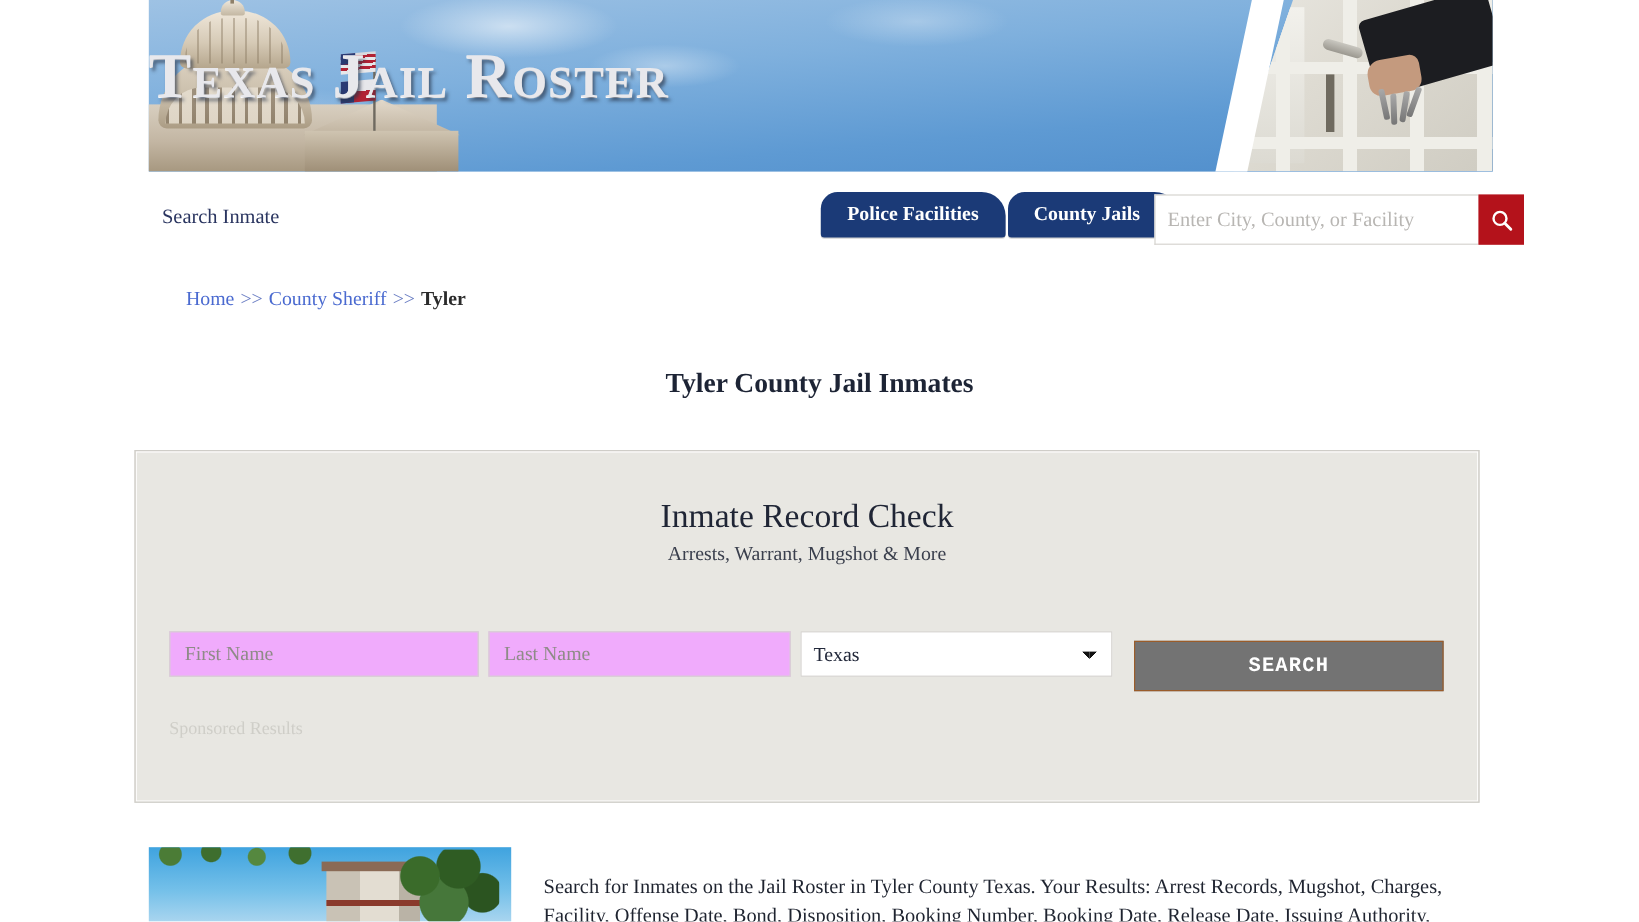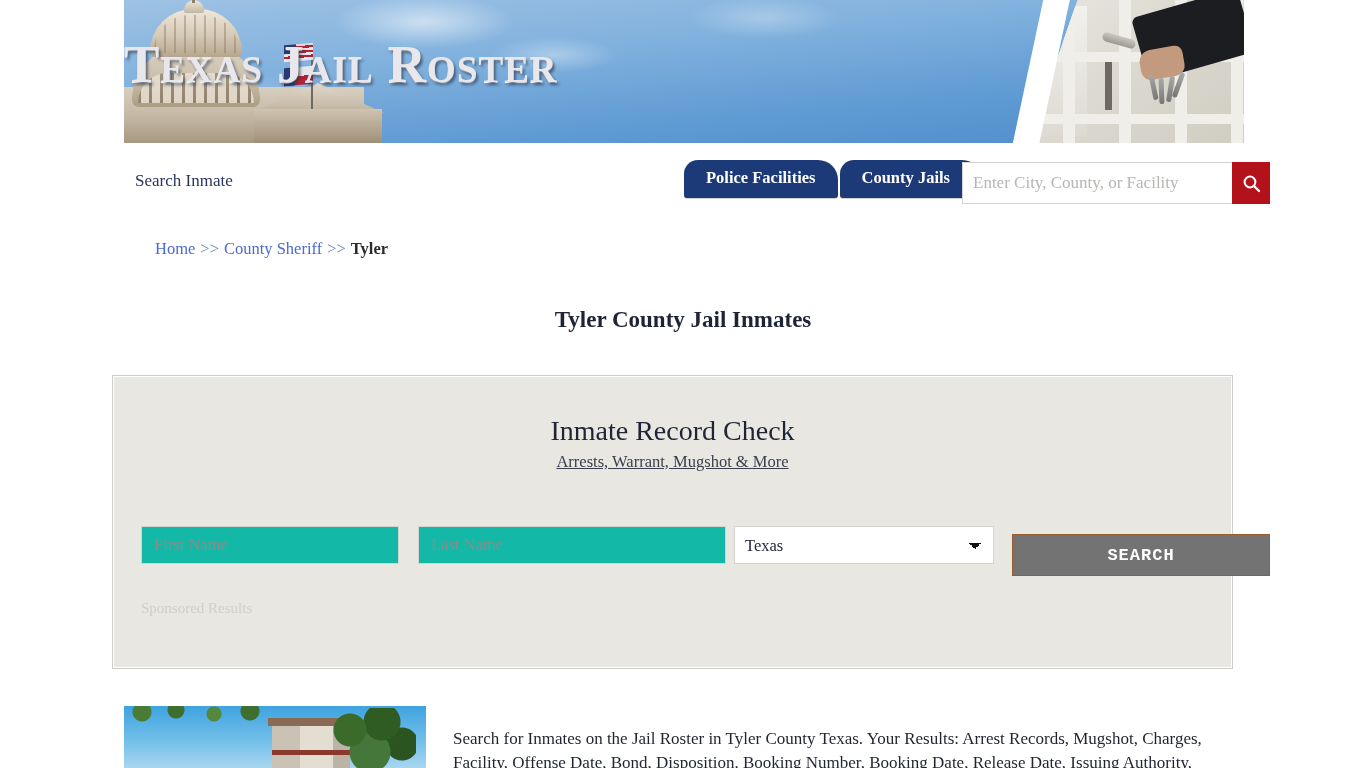--- a/index.html
+++ b/index.html
@@ -241,34 +241,33 @@
   }
   .panel-title {
     text-align: center; margin-top: 39px;
     font-size: 28px; color: #1f2535; font-weight: 400;
     font-family: "Liberation Serif", serif;
   }
   .panel-sub {
     text-align: center; margin-top: 5px;
     font-size: 16.5px; color: #3a3f4d;
     font-family: "Liberation Serif", serif;
-    text-decoration: underline;
   }
   .form-row {
     position: absolute; left: 28px; top: 138px;
     display: flex; align-items: center; gap: 8px;
   }
   .inp {
-    height: 38px; border: 1px solid #d5d3cf; background: #14b8a6;
+    height: 38px; border: 1px solid #d5d3cf; background: #f0abfc;
     padding: 0 12px; font-size: 16.5px; color: #3b3b3b;
     font-family: "Liberation Serif", serif; outline: none;
   }
   .inp::placeholder { color: #8e8b87; }
   .inp.first-name { width: 258px; }
-  .inp.last-name  { width: 308px; margin-left: 11px; }
+  .inp.last-name  { width: 252px; }
   .state-select {
     width: 260px; height: 38px;
     border: 1px solid #d5d3cf; background: #fff;
     padding: 0 10px; font-size: 16.5px; color: #22283a;
     font-family: "Liberation Serif", serif;
     appearance: none; -webkit-appearance: none; outline: none;
     background-image:
       linear-gradient(45deg, transparent 50%, #111 50%),
       linear-gradient(135deg, #111 50%, transparent 50%);
     background-position: calc(100% - 18px) 16px, calc(100% - 12px) 16px;

